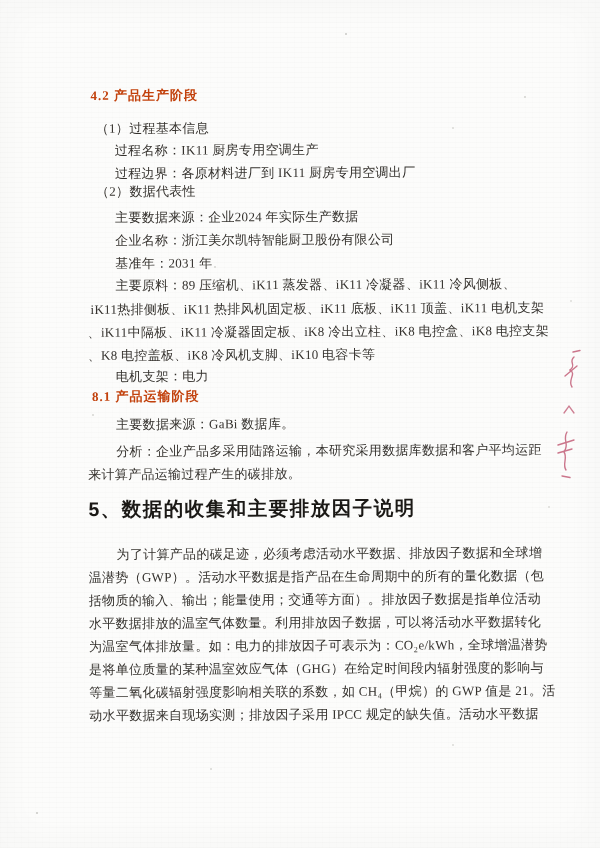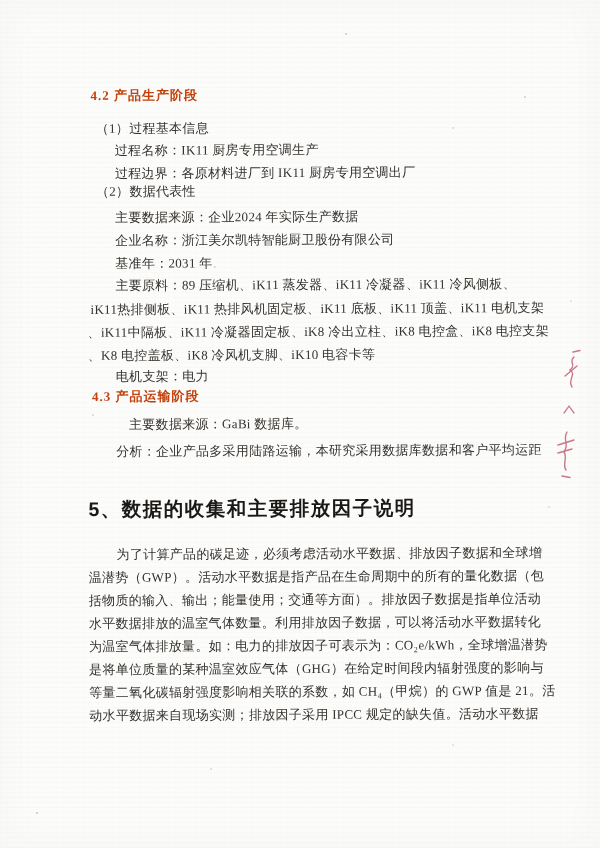--- a/index.html
+++ b/index.html
@@ -99,25 +99,26 @@
 
     <div class="ln" style="left:116px; top:254px;">基准年：2031 年</div>
 
     <div class="ln" style="left:116px; top:276px;">主要原料：89 压缩机、iK11 蒸发器、iK11 冷凝器、iK11 冷风侧板、</div>
     <div class="ln" style="left:91px; top:300px;">iK11热排侧板、iK11 热排风机固定板、iK11 底板、iK11 顶盖、iK11 电机支架</div>
     <div class="ln" style="left:88px; top:323px;">、iK11中隔板、iK11 冷凝器固定板、iK8 冷出立柱、iK8 电控盒、iK8 电控支架</div>
     <div class="ln" style="left:88px; top:346px;">、K8 电控盖板、iK8 冷风机支脚、iK10 电容卡等</div>
 
     <div class="ln" style="left:116px; top:367px;">电机支架：电力</div>
 
-    <div class="h-num" style="left:92px; top:387px;">4.3 产品运输阶段</div>
+    <div class="h-num" style="left:92px; top:387px;">8.1 产品运输阶段</div>
 
-    <div class="ln" style="left:116px; top:415px;margin-left:13px;">主要数据来源：GaBi 数据库。</div>
+    <div class="ln" style="left:116px; top:415px;">主要数据来源：GaBi 数据库。</div>
 
     <div class="ln" style="left:116px; top:442px;">分析：企业产品多采用陆路运输，本研究采用数据库数据和客户平均运距</div>
+    <div class="ln" style="left:88px; top:465px;">来计算产品运输过程产生的碳排放。</div>
 
     <div class="h-big" style="left:88px; top:495px;">5、数据的收集和主要排放因子说明</div>
 
     <div class="ln" style="left:116px; top:545px;">为了计算产品的碳足迹，必须考虑活动水平数据、排放因子数据和全球增</div>
     <div class="ln" style="left:88px; top:568px;">温潜势（GWP）。活动水平数据是指产品在生命周期中的所有的量化数据（包</div>
     <div class="ln" style="left:88px; top:591px;">括物质的输入、输出；能量使用；交通等方面）。排放因子数据是指单位活动</div>
     <div class="ln" style="left:88px; top:614px;">水平数据排放的温室气体数量。利用排放因子数据，可以将活动水平数据转化</div>
     <div class="ln" style="left:88px; top:637px;">为温室气体排放量。如：电力的排放因子可表示为：CO₂e/kWh，全球增温潜势</div>
     <div class="ln" style="left:88px; top:660px;">是将单位质量的某种温室效应气体（GHG）在给定时间段内辐射强度的影响与</div>
     <div class="ln" style="left:88px; top:683px;">等量二氧化碳辐射强度影响相关联的系数，如 CH₄（甲烷）的 GWP 值是 21。活</div>

